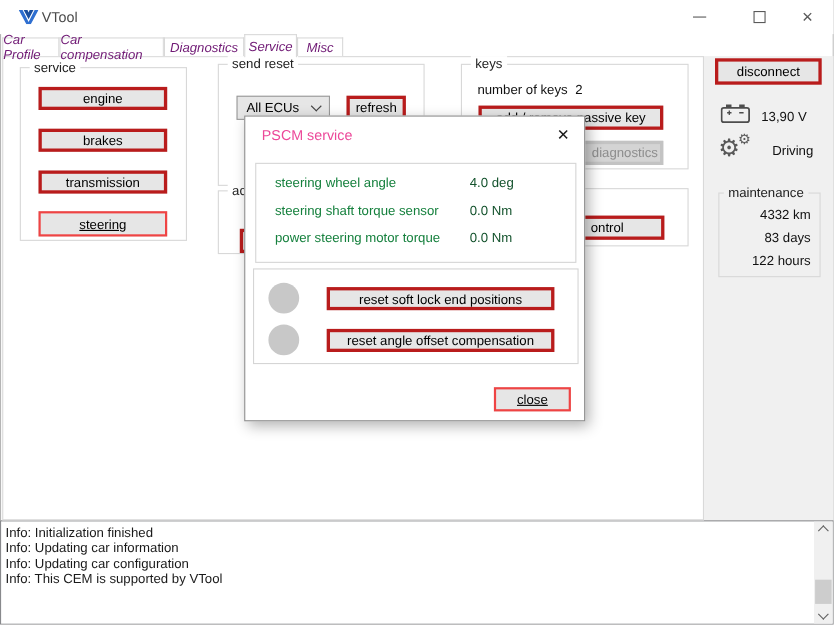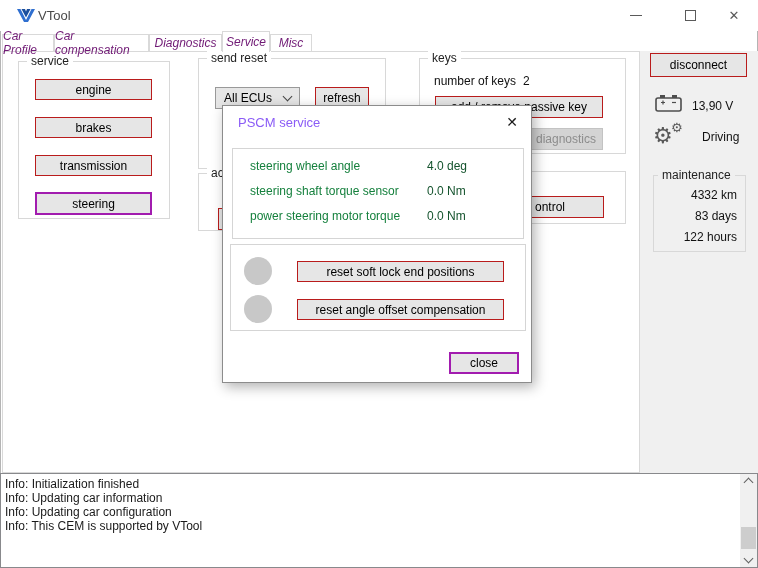--- a/index.html
+++ b/index.html
@@ -20,34 +20,34 @@
        display:flex;align-items:center;justify-content:center;font-size:12px;color:#701a75;z-index:2;font-style:italic;}
   .tab.active{top:31px;height:21px;z-index:4;border-bottom:none;background:#fff;}
   
   .page{position:absolute;left:2px;top:51px;width:638px;height:422px;background:#fff;border:1px solid #d9d9d9;z-index:1;}
   .sidebar{position:absolute;left:640px;top:51px;width:118px;height:422px;background:#f0f0f0;}
   
   .gbox{position:absolute;border:1px solid #d8d8d8;}
   .gbox .glabel{position:absolute;top:-8px;left:8px;background:#fff;padding:0 4px;font-size:12px;color:#222;white-space:nowrap;}
   .gbox.on-gray .glabel{background:#f0f0f0;}
   
-  .btn{position:absolute;background:#e6e6e6;border:1px solid #b91c1c;display:flex;align-items:center;justify-content:center;
+  .btn{position:absolute;background:#e6e6e6;border:3px solid #b91c1c;display:flex;align-items:center;justify-content:center;
        font-size:12px;color:#000;cursor:default;white-space:nowrap;}
-  .btn.focus{border:2px solid #a21caf;}
+  .btn.focus{border:2px solid #ef4444;text-decoration:underline;}
   .btn.disabled{background:#d4d4d4;border-color:#c3c3c3;color:#8d8d8d;}
   .btn.tail{justify-content:flex-start;}
   
   .combo{position:absolute;background:#e6e6e6;border:1px solid #999;display:flex;align-items:center;
          padding:0 8px;font-size:12px;color:#000;}
   .chev{width:7px;height:7px;border-right:1.5px solid #444;border-bottom:1.5px solid #444;transform:rotate(45deg);margin-left:auto;margin-top:-3px;}
   .chev.up{transform:rotate(-135deg);margin-top:3px;}
   
   .dialog{position:absolute;left:222px;top:105px;width:310px;height:278px;background:#fff;border:1px solid #8c8c8c;
           box-shadow:3px 4px 12px rgba(0,0,0,.30);z-index:10;}
-  .dialog .dtitle{position:absolute;left:15px;top:9px;font-size:13px;color:#8b5cf6;}
+  .dialog .dtitle{position:absolute;left:15px;top:9px;font-size:13px;color:#ec4899;}
   .dialog .dclose{position:absolute;right:6px;top:4px;width:26px;height:24px;display:flex;align-items:center;justify-content:center;
                   font-size:14px;color:#1a1a1a;cursor:default;}
   .dpanel{position:absolute;border:1px solid #d5d5d5;background:#fff;}
   .drow-label{position:absolute;left:17px;font-size:12px;color:#15803d;white-space:nowrap;}
   .drow-value{position:absolute;left:194px;font-size:12px;color:#14532d;white-space:nowrap;}
   .circle{position:absolute;width:28px;height:28px;border-radius:50%;background:#c8c8c8;}
   
   .sb-text{position:absolute;font-size:12px;color:#111;white-space:nowrap;}
   .gear-big{position:absolute;font-family:"DejaVu Sans",sans-serif;font-size:22px;color:#595959;line-height:1;}
   .gear-small{position:absolute;font-family:"DejaVu Sans",sans-serif;font-size:13px;color:#595959;line-height:1;}

